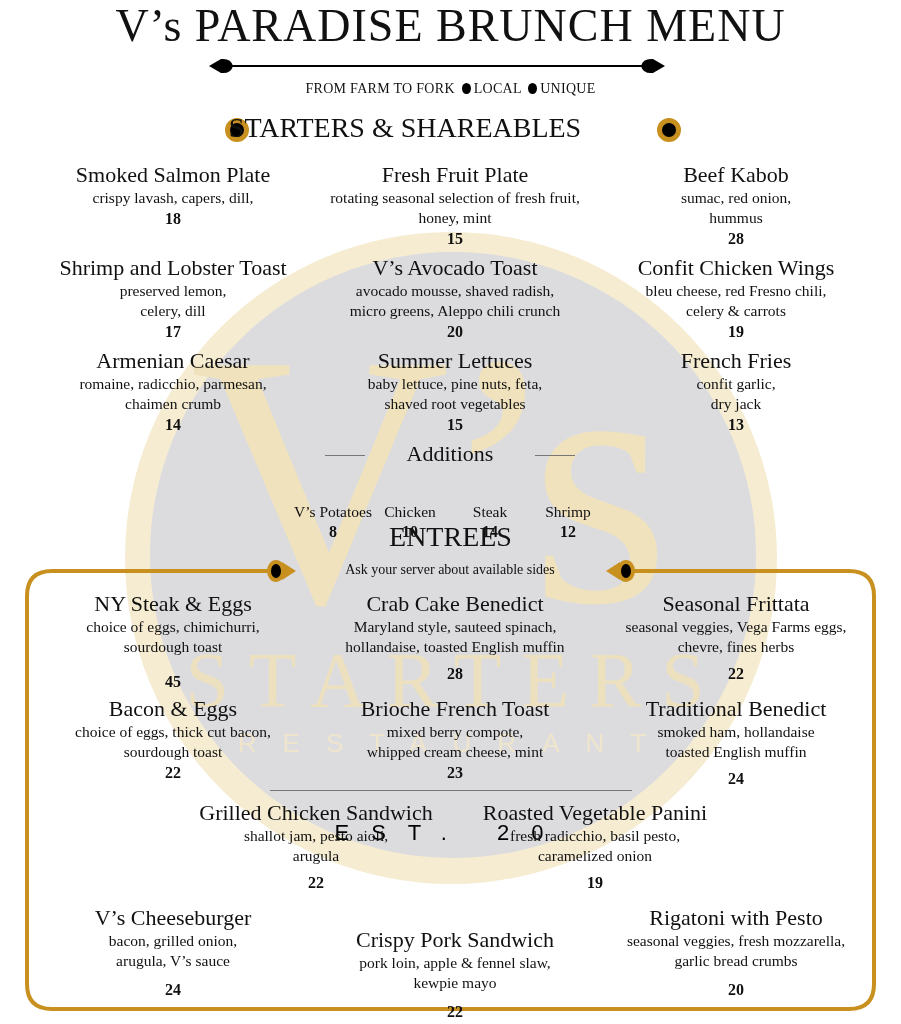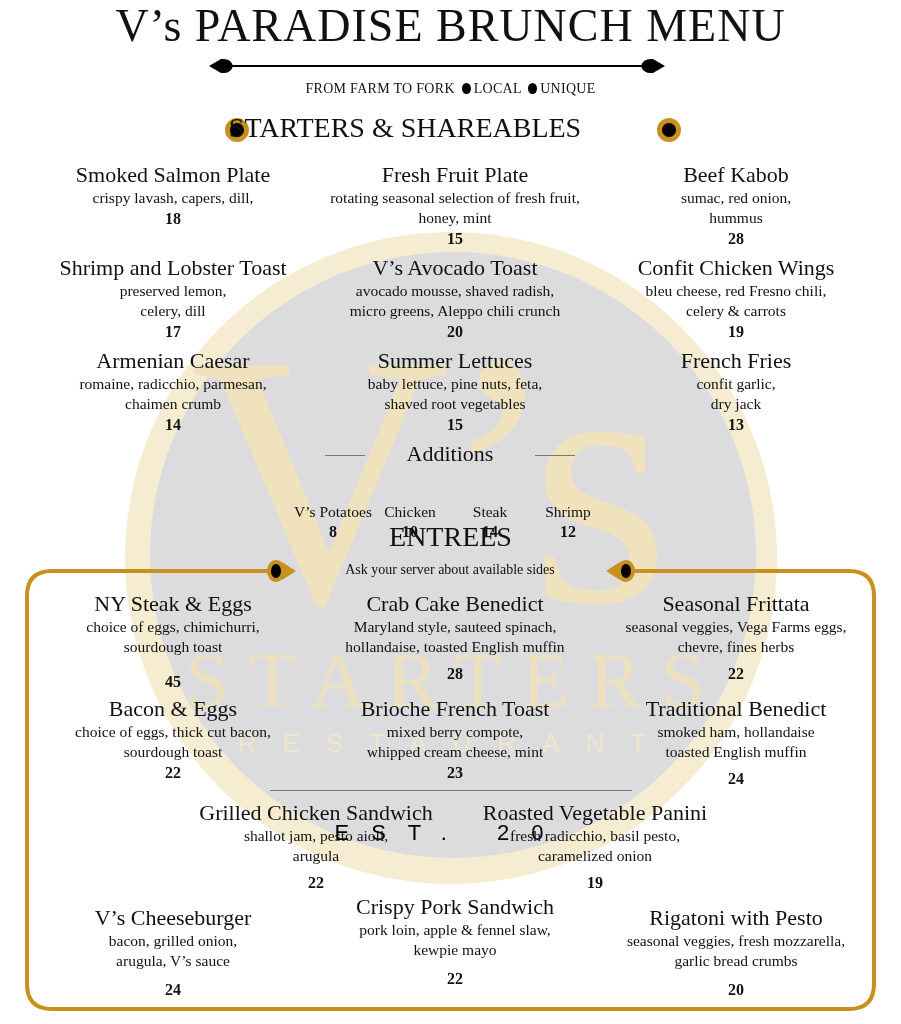--- a/index.html
+++ b/index.html
@@ -233,21 +233,21 @@
   <div class="desc">caramelized onion</div>
   <div class="price" style="margin-top:6px">19</div>
 </div>
 
 <div class="item" style="left:23px;top:905px;width:300px">
   <div class="name">V’s Cheeseburger</div>
   <div class="desc">bacon, grilled onion,</div>
   <div class="desc">arugula, V’s sauce</div>
   <div class="price" style="margin-top:8px">24</div>
 </div>
-<div class="item" style="left:300px;top:894px;width:310px">
+<div class="item" style="left:300px;top:927px;width:310px">
   <div class="name">Crispy Pork Sandwich</div>
   <div class="desc">pork loin, apple &amp; fennel slaw,</div>
   <div class="desc">kewpie mayo</div>
   <div class="price" style="margin-top:8px">22</div>
 </div>
 <div class="item" style="left:586px;top:905px;width:300px">
   <div class="name">Rigatoni with Pesto</div>
   <div class="desc">seasonal veggies, fresh mozzarella,</div>
   <div class="desc">garlic bread crumbs</div>
   <div class="price" style="margin-top:8px">20</div>

